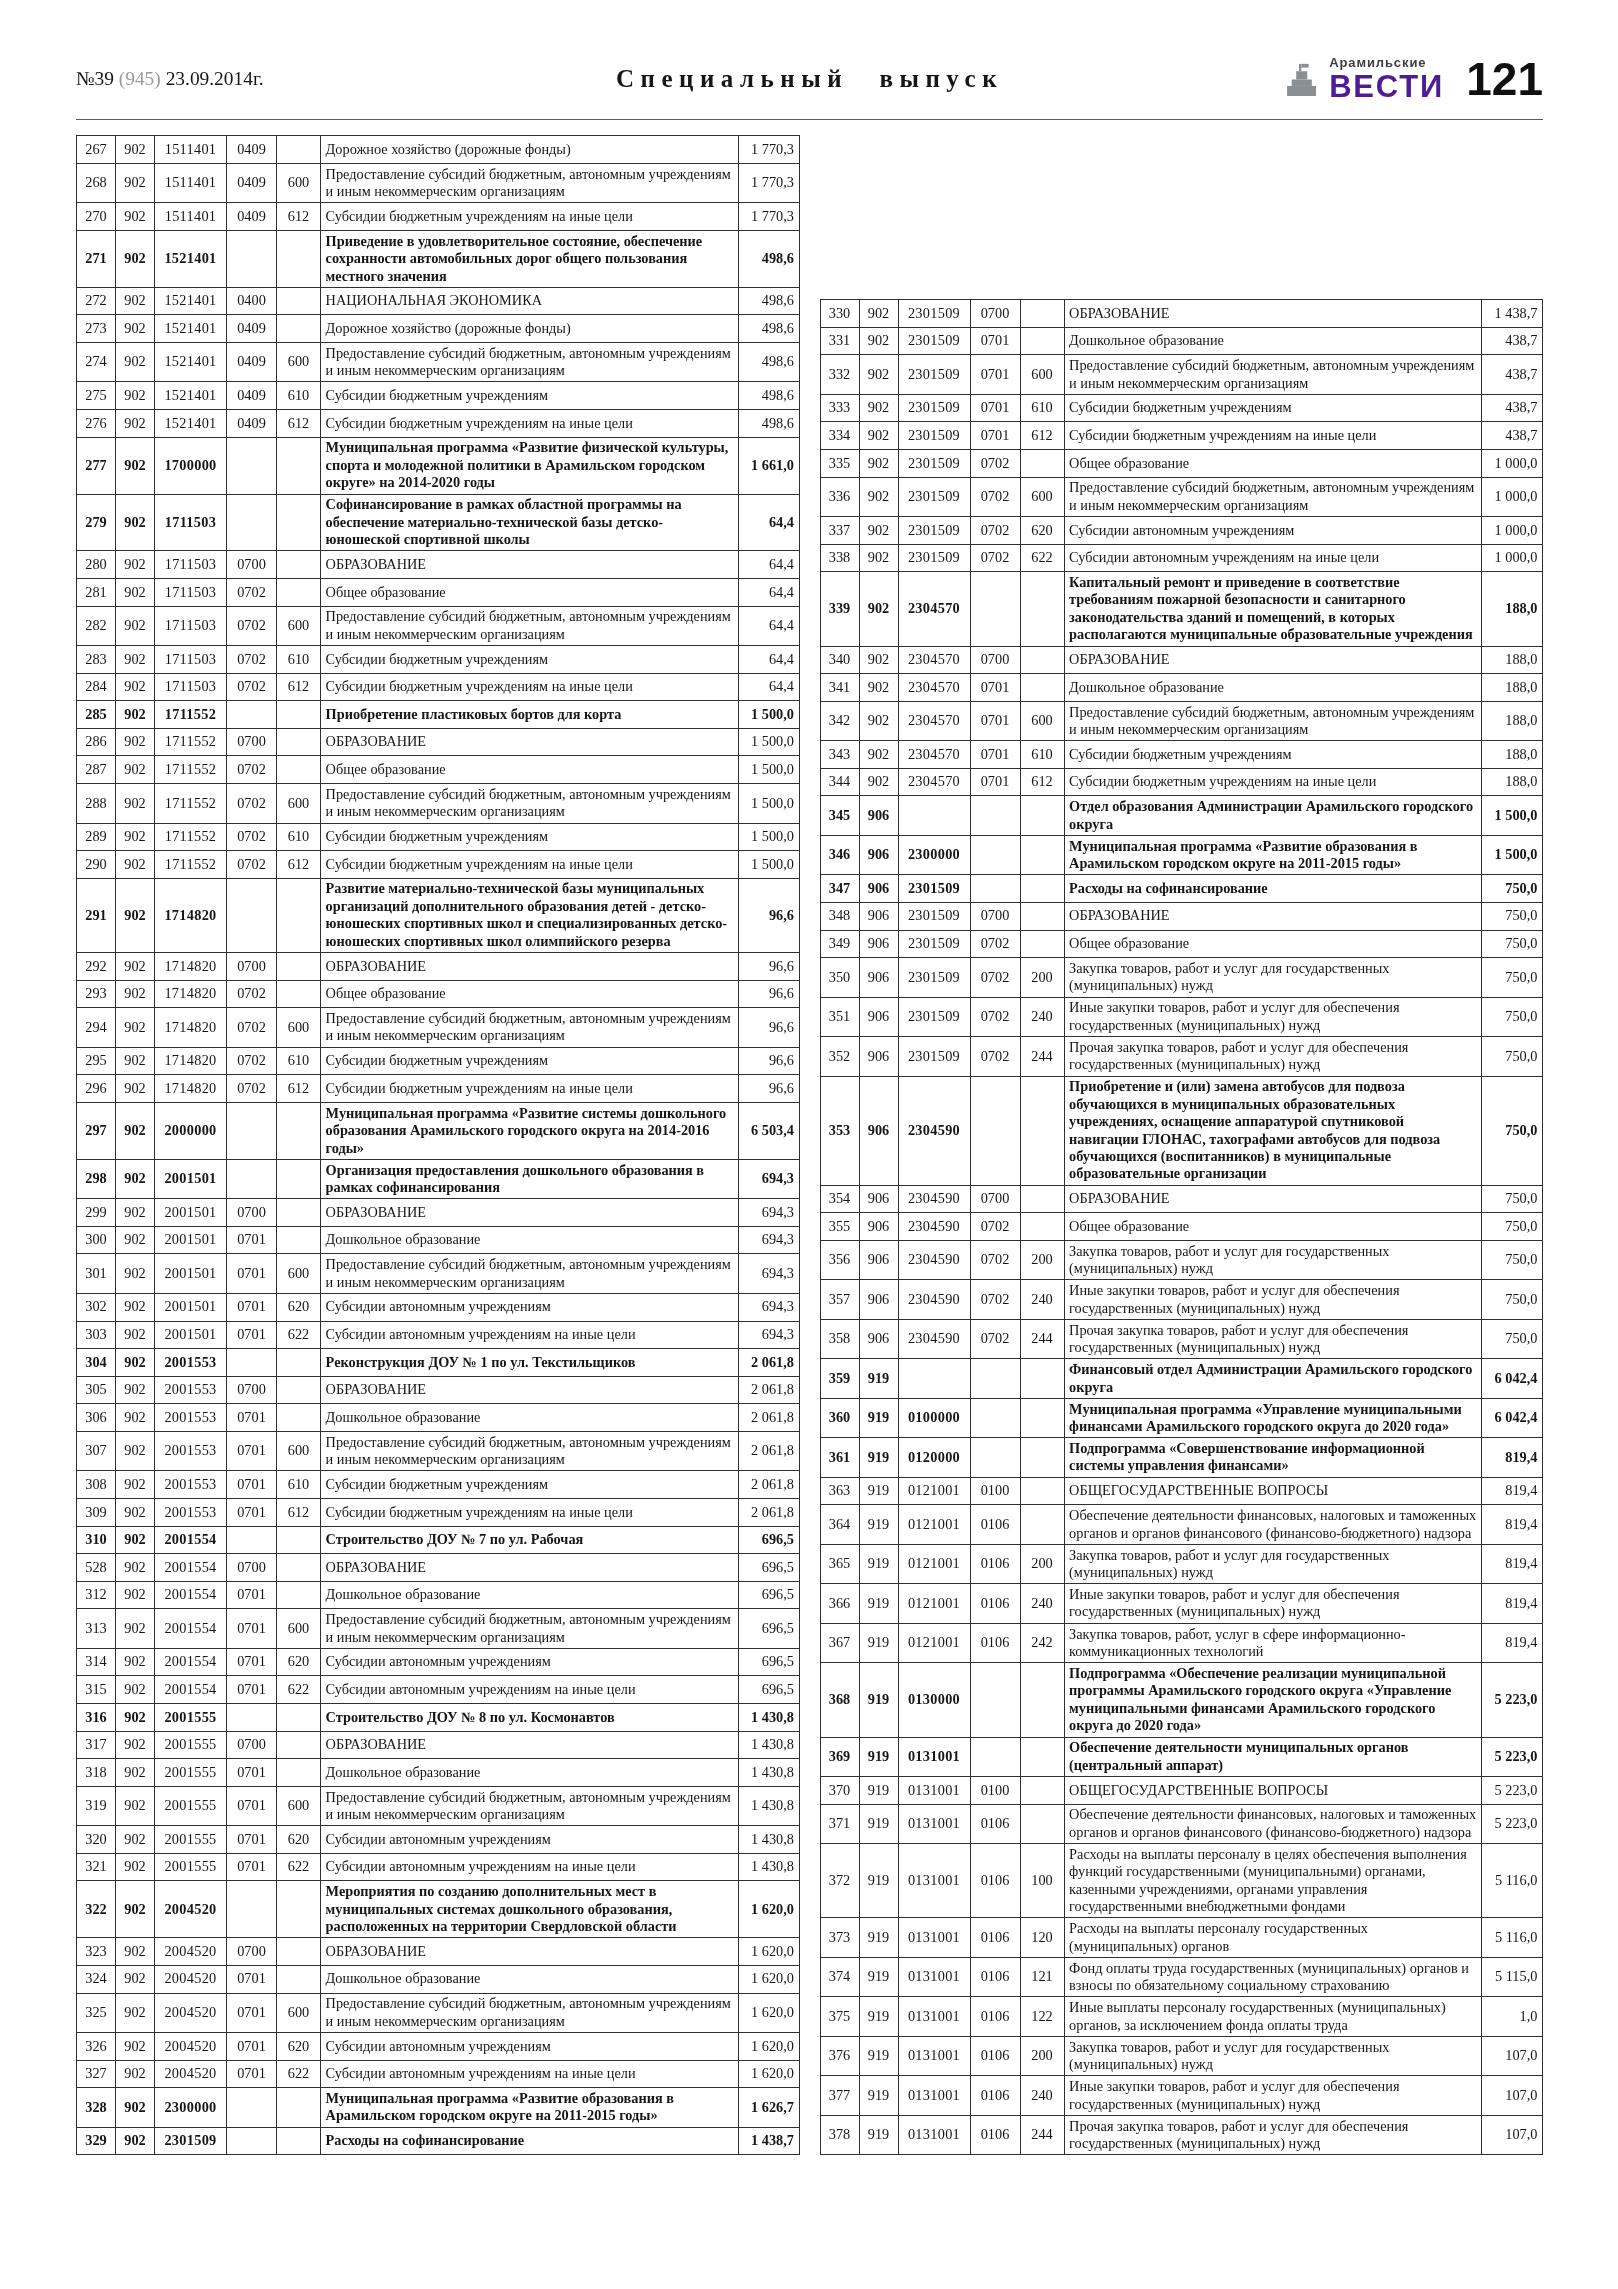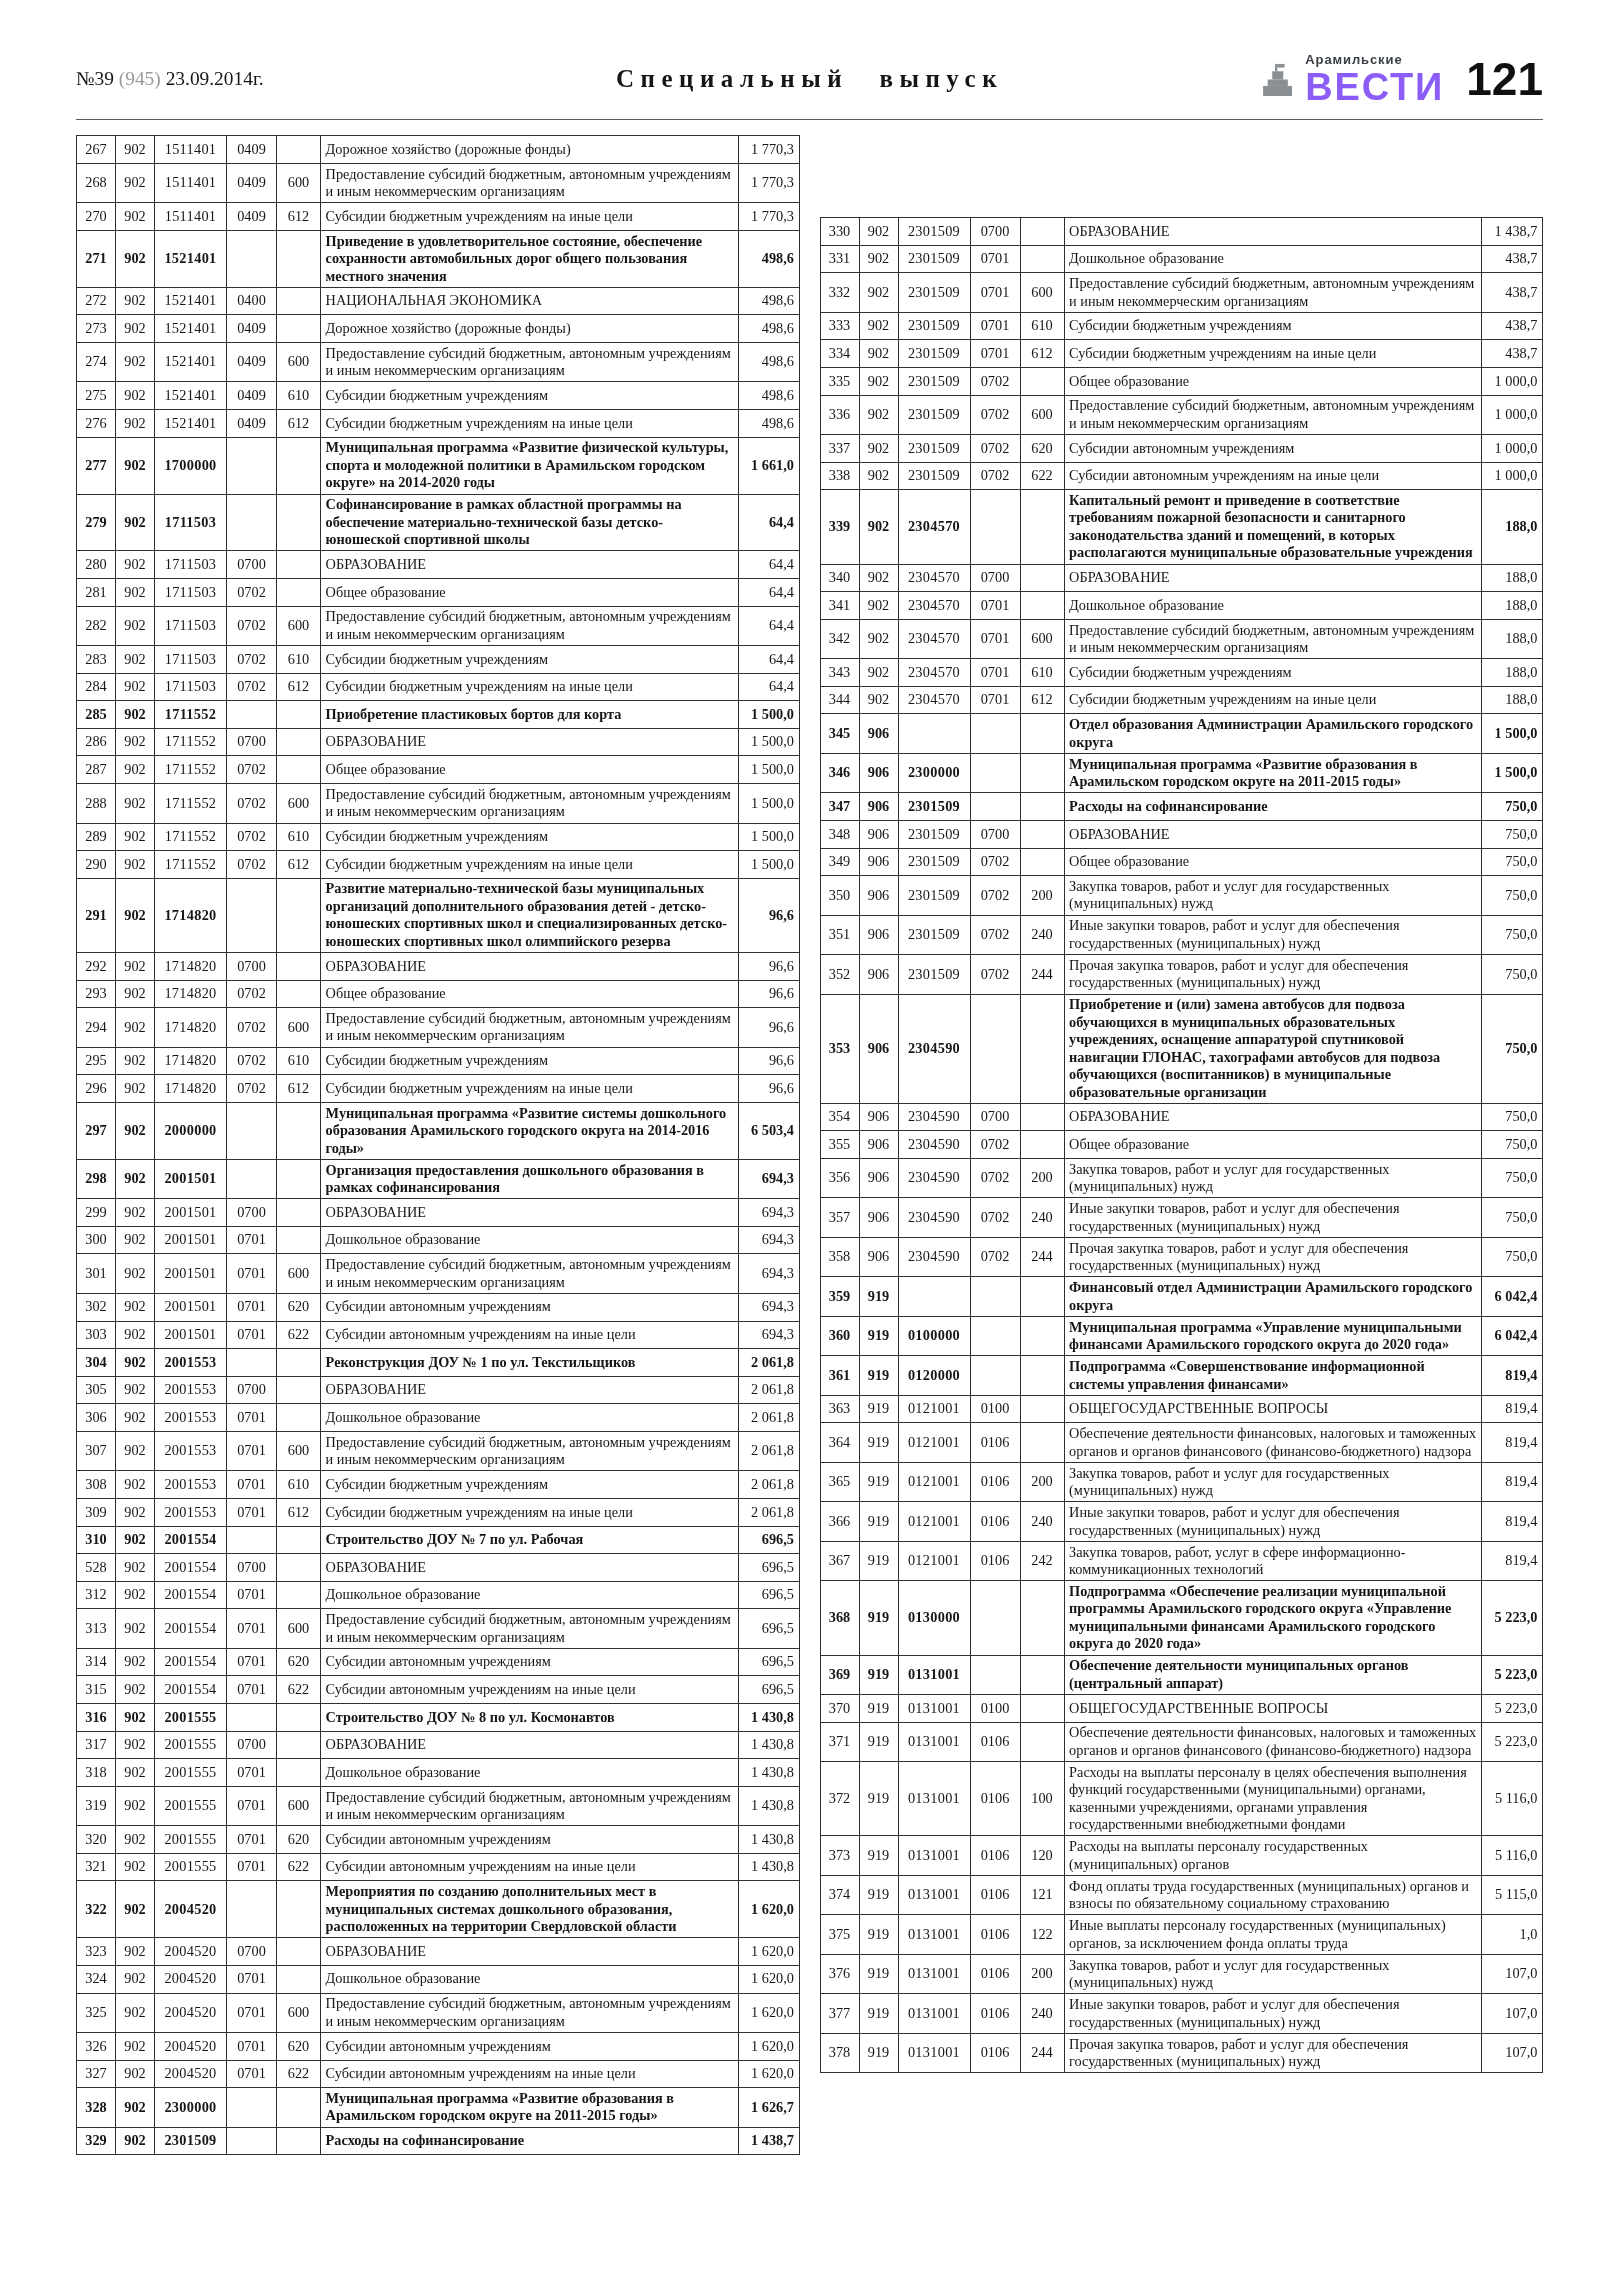--- a/index.html
+++ b/index.html
@@ -33,29 +33,29 @@
   .brand-block {
     justify-self: end;
     display: flex;
     align-items: center;
     gap: 13px;
     font-family: "Liberation Sans", sans-serif;
   }
   .brand-icon { display: inline-flex; align-items: flex-end; }
   .brand-text { display: flex; flex-direction: column; line-height: 1; }
   .brand-top { font-size: 13px; font-weight: bold; letter-spacing: 0.9px; color: #3a3f44; }
-  .brand-bottom { font-size: 38px; font-weight: bold; letter-spacing: 1.8px; color: #8b5cf6; margin-top: 2px; }
+  .brand-bottom { font-size: 31px; font-weight: bold; letter-spacing: 1.8px; color: #4c1d95; margin-top: 2px; }
   .page-number { font-size: 46px; font-weight: bold; color: #101010; margin-left: 9.2px; line-height: 1; }
   .rule {
     border: 0;
     border-top: 1.8px solid #5b5b5b;
     margin: 7.4px 0 14.8px 0;
   }
   
-  .columns { display: flex; gap: 20px; align-items: center; }
+  .columns { display: flex; gap: 20px; align-items: flex-end; }
   .col { flex: 1 1 0; min-width: 0; }
   table.budget {
     width: 100%;
     border-collapse: collapse;
     table-layout: fixed;
     font-size: 14.3px;
     line-height: 1.22;
   }
   table.budget td {
     border: 0.9px solid #2f2f2f;

